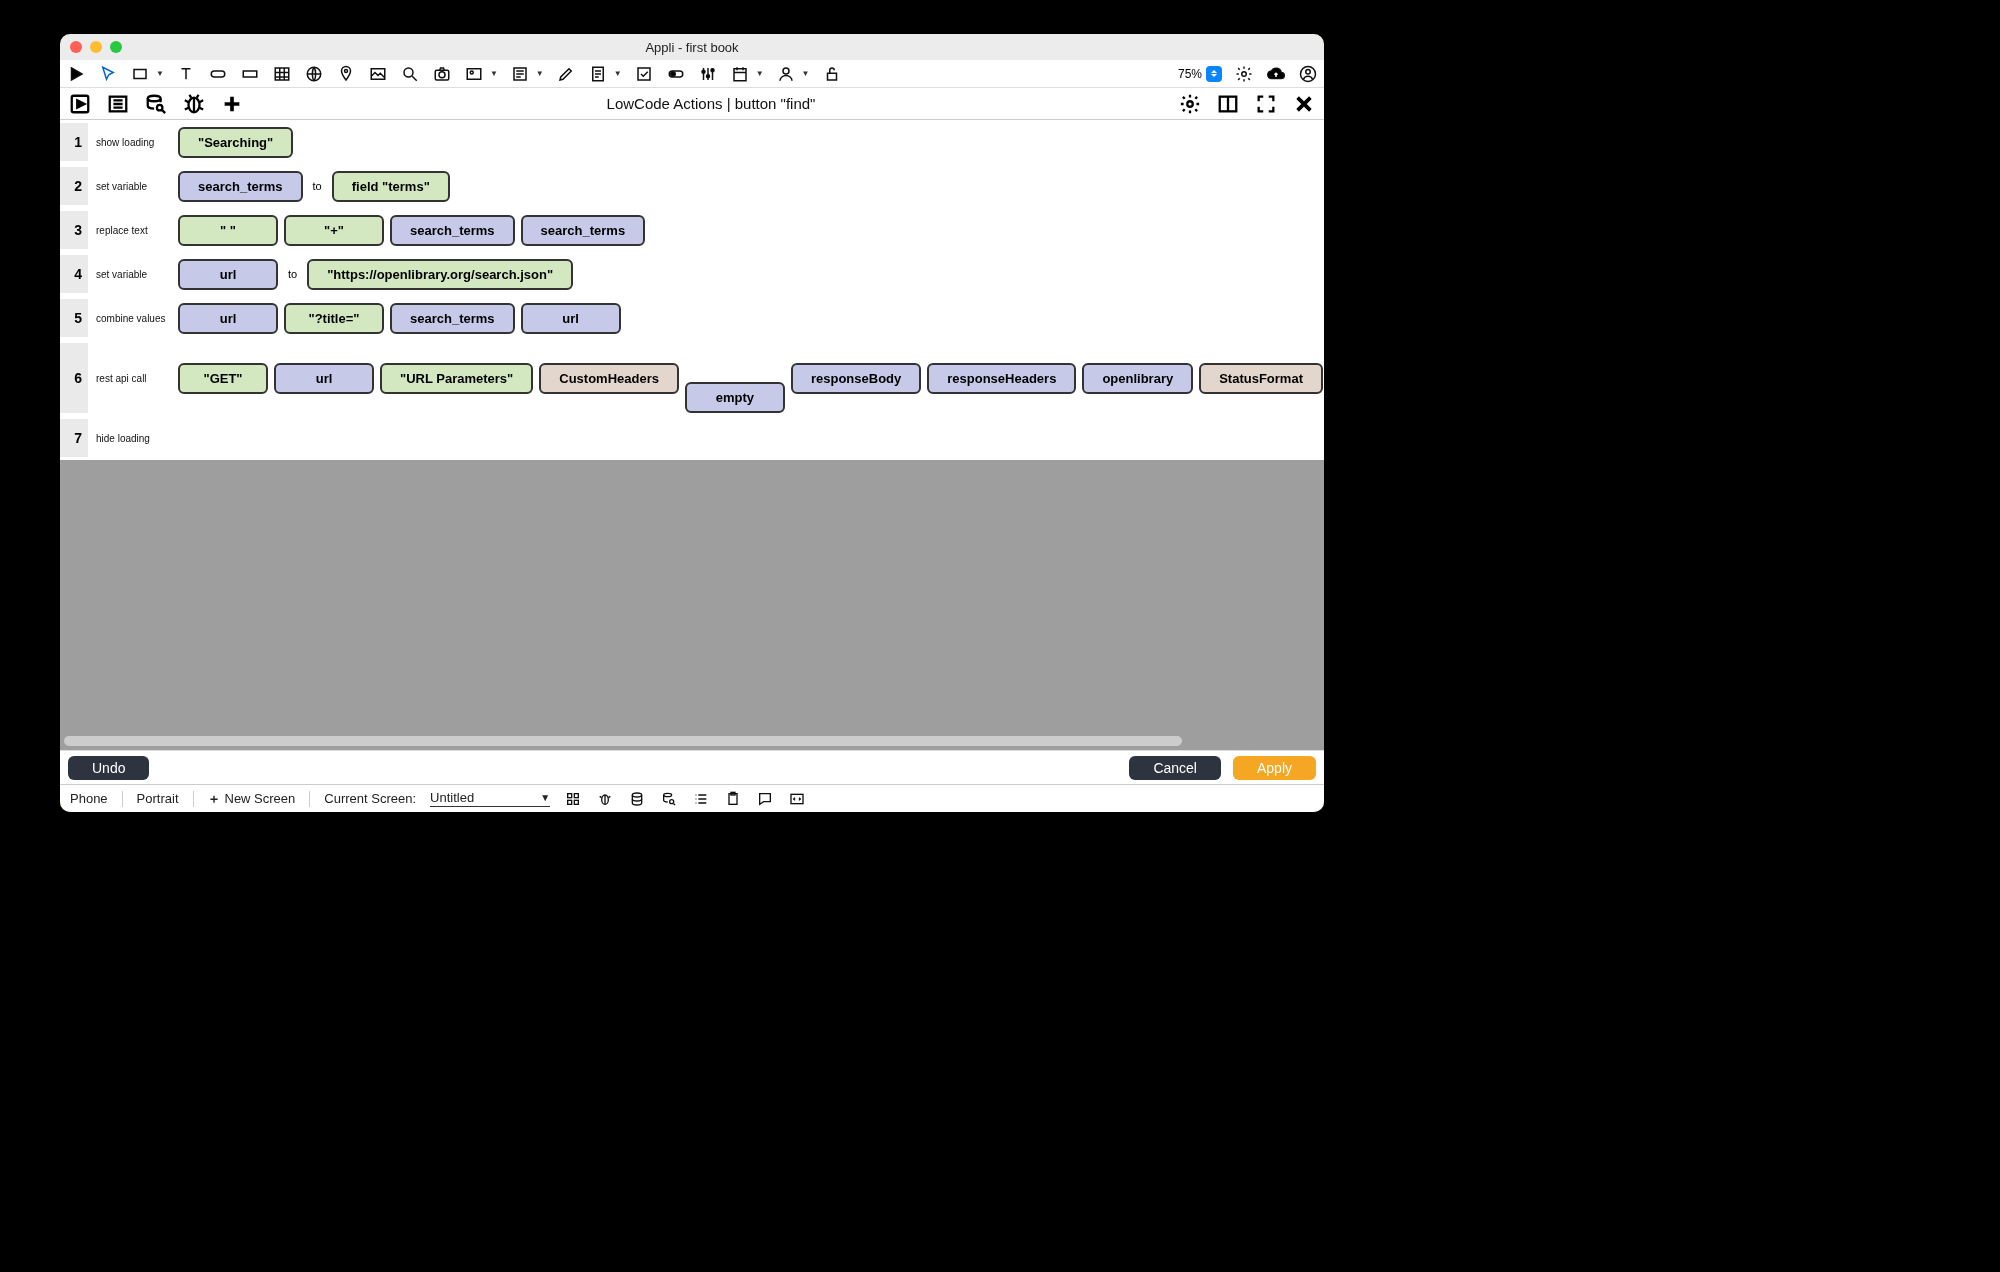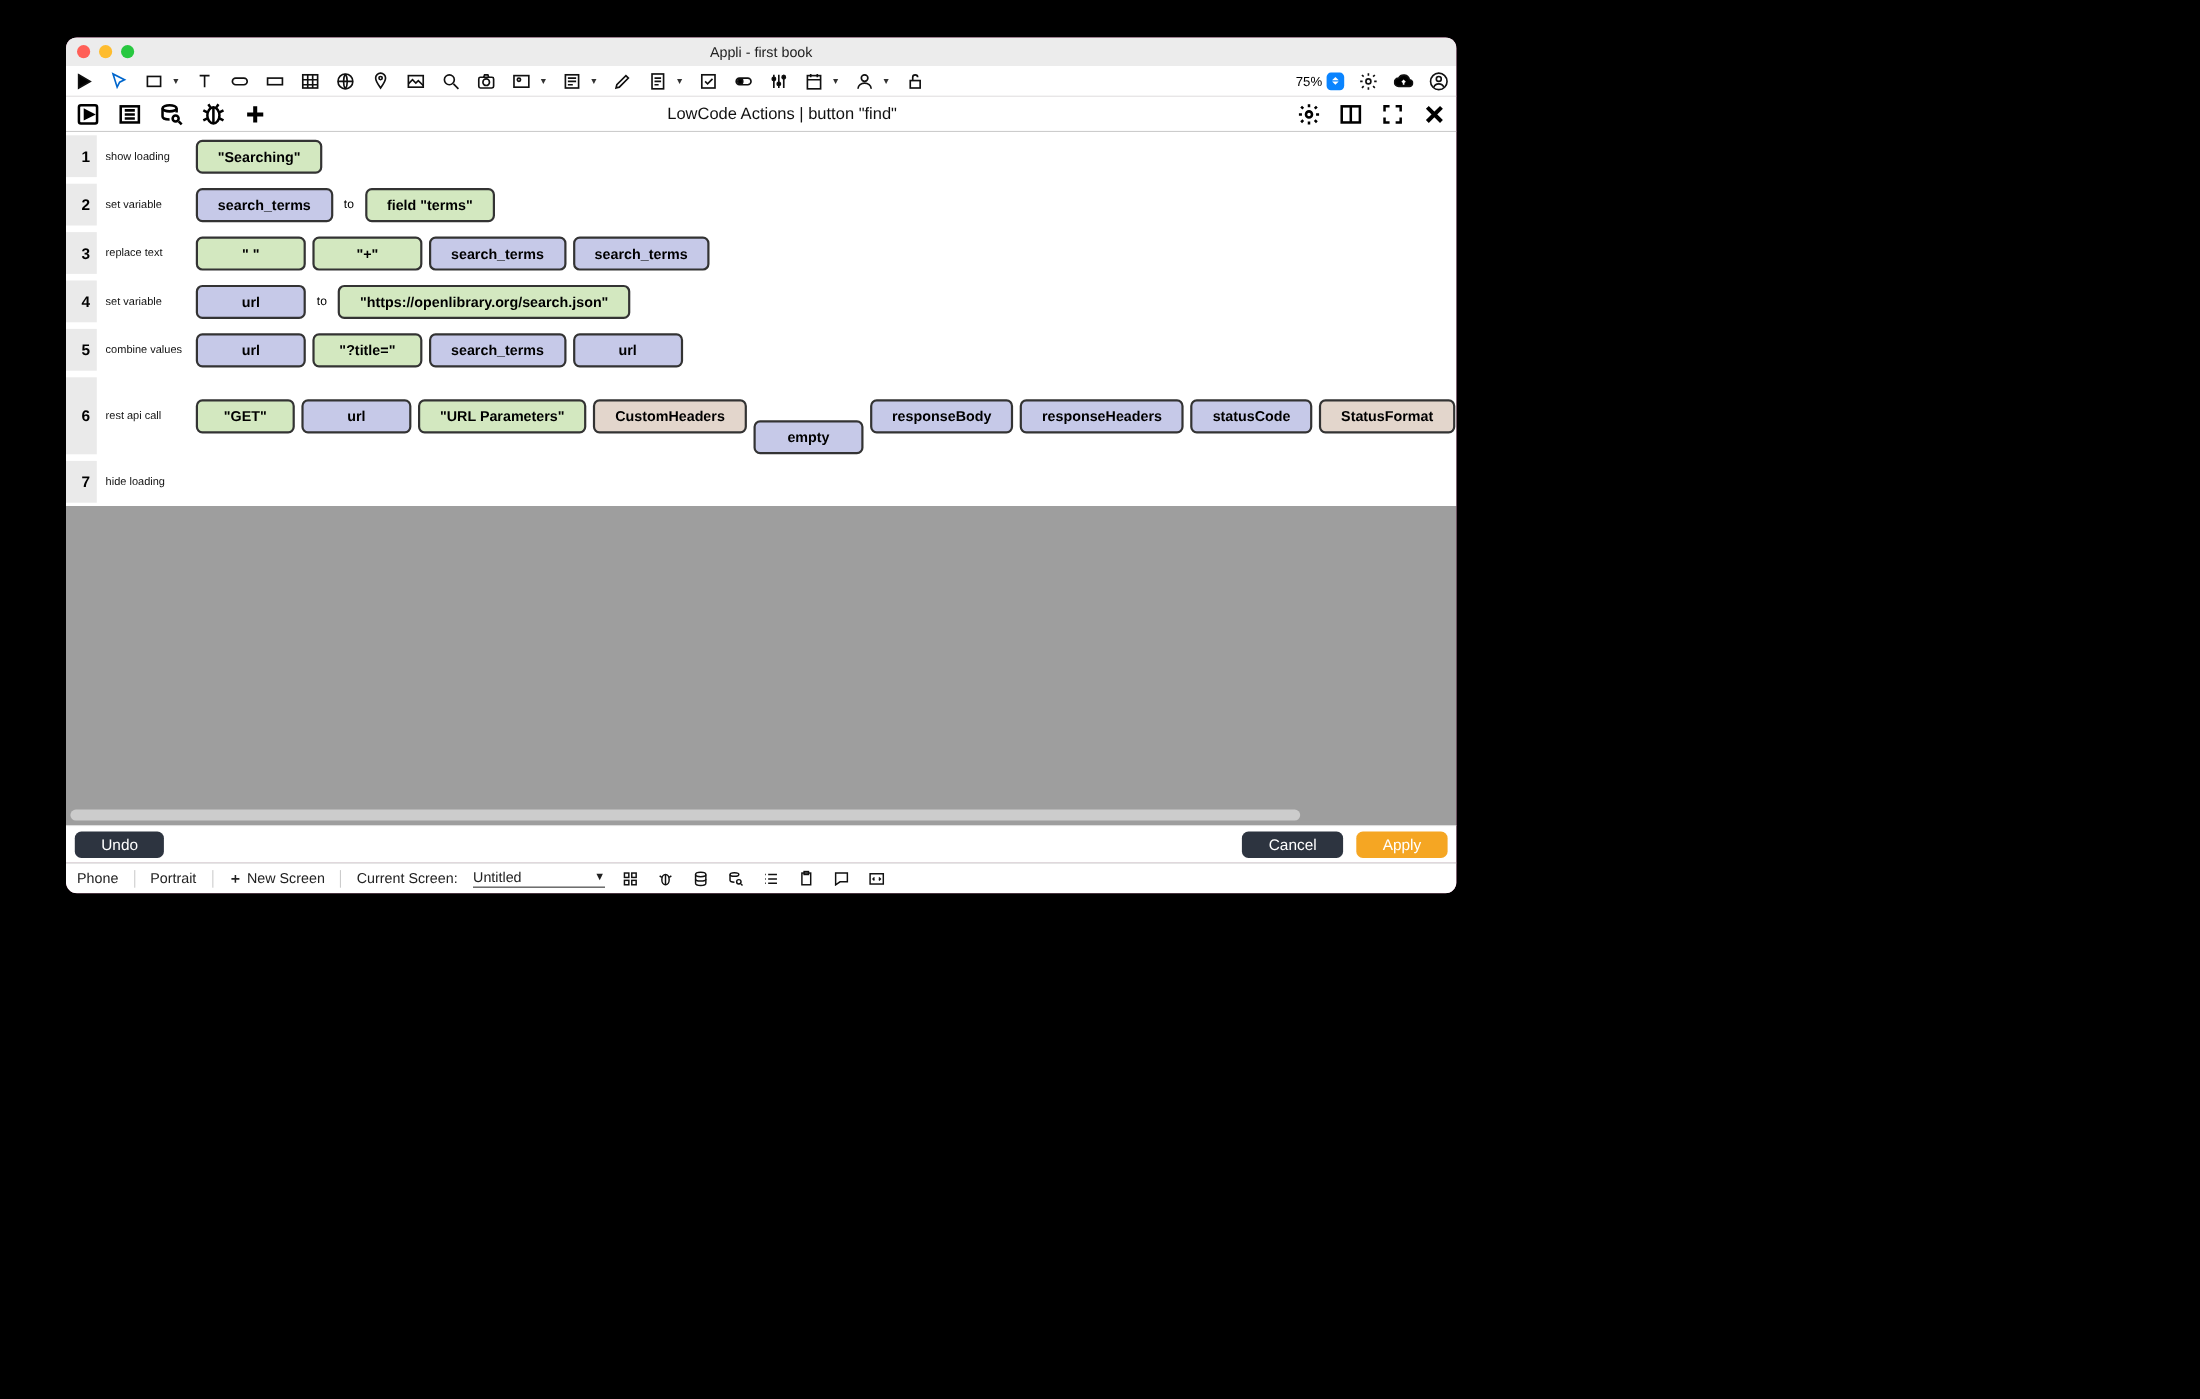--- a/index.html
+++ b/index.html
@@ -12,21 +12,21 @@
     width: 2000px;
     height: 1272px;
     overflow: hidden;
   }
   .window {
     position: absolute;
     left: 60px;
     top: 34px;
     width: 1264px;
     height: 778px;
-    background: #f9a8d4;
+    background: #4d7c0f;
     border-radius: 10px;
     box-shadow: 0 10px 40px rgba(0,0,0,0.5);
     display: flex;
     flex-direction: column;
     overflow: hidden;
   }
   
   .titlebar {
     height: 26px;
     display: flex;
@@ -472,21 +472,21 @@
       <div class="line-no">6</div>
       <div class="action-label">rest api call</div>
       <div class="tokens">
         <div class="token green" style="min-width:90px;text-align:center;">"GET"</div>
         <div class="token purple" style="min-width:100px;text-align:center;">url</div>
         <div class="token green">"URL Parameters"</div>
         <div class="token tan">CustomHeaders</div>
         <div class="token purple" style="min-width:100px;text-align:center;margin-top:39px;">empty</div>
         <div class="token purple">responseBody</div>
         <div class="token purple">responseHeaders</div>
-        <div class="token purple">statusCode</div>
+        <div class="token purple">openlibrary</div>
         <div class="token tan">StatusFormat</div>
       </div>
     </div>
 
     <div class="action-row">
       <div class="line-no">7</div>
       <div class="action-label">hide loading</div>
     </div>
   </div>
 

